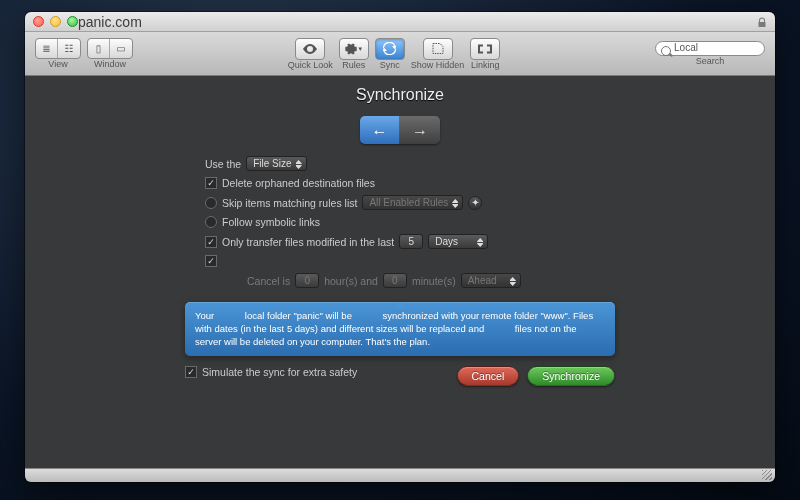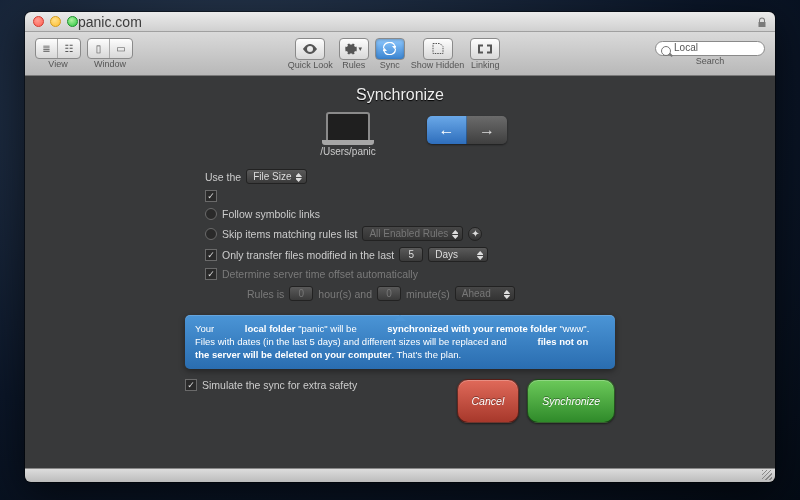--- a/index.html
+++ b/index.html
@@ -45,25 +45,25 @@
 .rd{border-radius:50%;}
 .ck.on::before{content:"✓";}
 .sel{background:linear-gradient(#5a5a5a,#3a3a3a);border:1px solid #222;border-radius:3px;padding:1px 14px 1px 6px;font-size:10px;color:#ddd;position:relative;min-width:60px;}
 .sel.dim{color:#777;background:linear-gradient(#474747,#333);}
 .sel::after{content:"";position:absolute;right:4px;top:3px;width:6px;height:9px;background:linear-gradient(#ddd 0 40%,transparent 40% 60%,#ddd 60%);clip-path:polygon(0 35%,50% 0,100% 35%,100% 65%,50% 100%,0 65%);} 
 .num{width:24px;height:15px;background:linear-gradient(#5a5a5a,#3a3a3a);border:1px solid #222;border-radius:3px;color:#ddd;text-align:center;font-size:10px;line-height:13px;}
 .num.dim{color:#777;}
 .round{width:14px;height:14px;border-radius:50%;background:linear-gradient(#555,#333);border:1px solid #222;display:inline-flex;align-items:center;justify-content:center;color:#ddd;font-size:10px;}
 .info{margin:14px auto 10px;width:430px;background:linear-gradient(#4b95d6,#2a6db0);color:#fff;font-size:9.5px;padding:8px 10px;border-radius:5px;line-height:1.35;box-shadow:0 1px 0 rgba(255,255,255,.15) inset,0 2px 6px rgba(0,0,0,.4);position:relative;}
 .info::after{content:"";position:absolute;top:-6px;left:50%;margin-left:-6px;border:6px solid transparent;border-bottom-color:#4b95d6;}
-.info b{font-weight:bold;padding-left:28px;}
+.info b{font-weight:normal;padding-left:28px;}
 .footer{display:flex;align-items:flex-start;gap:8px;width:430px;margin:0 auto 14px;}
 .footer .row{font-size:10.5px;}
 .spacer{flex:1;}
-.pbtn{padding:15px 14px;border-radius:11px;font-size:10.5px;color:#fff;border:1px solid rgba(0,0,0,.5);text-shadow:0 -1px 0 rgba(0,0,0,.4);box-shadow:inset 0 1px 0 rgba(255,255,255,.25),0 1px 2px rgba(0,0,0,.5);font-style:italic;}
+.pbtn{padding:3px 14px;border-radius:11px;font-size:10.5px;color:#fff;border:1px solid rgba(0,0,0,.5);text-shadow:0 -1px 0 rgba(0,0,0,.4);box-shadow:inset 0 1px 0 rgba(255,255,255,.25),0 1px 2px rgba(0,0,0,.5);}
 .pbtn.cancel{background:linear-gradient(#e06a5a,#a7382b);}
 .pbtn.go{background:linear-gradient(#6cc95a,#2f8a2a);}
 .statusbar{height:14px;background:linear-gradient(#dcdcdc,#bcbcbc);border-top:1px solid #888;}
 .resize{position:absolute;right:3px;bottom:2px;width:10px;height:10px;background:repeating-linear-gradient(135deg,#888 0 1px,transparent 1px 3px);}
 </style>
 </head>
 <body>
 
 <div class="window">
 
@@ -144,60 +144,56 @@
     <div class="tb-group">
       <div class="search">Local</div>
       <span>Search</span>
     </div>
   </div>
 
   <div class="content">
     <div class="hdr">Synchronize</div>
 
     <div class="targets">
-      <div class="tgt">
-        <div class="laptop"></div>
-        <div class="lbl">/Users/panic</div>
-      </div>
       <div class="arrows">
         <div class="arrow l">←</div>
         <div class="arrow r">→</div>
       </div>
     </div>
 
     <div class="form">
       <div class="row">
         <span>Use the</span>
         <span class="sel">File Size</span>
       </div>
       <div class="row">
         <span class="ck on"></span>
-      </div>
-      <div class="row">
-        <span class="rd"></span>
-        <span>Follow symbolic links</span>
+        <span>Delete orphaned destination files</span>
       </div>
       <div class="row">
         <span class="rd"></span>
         <span>Skip items matching rules list</span>
         <span class="sel dim">All Enabled Rules</span>
         <span class="round">✦</span>
       </div>
       <div class="row">
+        <span class="rd"></span>
+        <span>Follow symbolic links</span>
+      </div>
+      <div class="row">
         <span class="ck on"></span>
         <span>Only transfer files modified in the last</span>
         <span class="num">5</span>
         <span class="sel">Days</span>
       </div>
       <div class="row dim">
         <span class="ck on"></span>
-        <span>Determine server time offset automatically</span>
       </div>
       <div class="row dim" style="padding-left:42px;">
-        <span>Rules is</span>
+        <span>Cancel is</span>
         <span class="num dim">0</span>
         <span>hour(s) and</span>
         <span class="num dim">0</span>
         <span>minute(s)</span>
         <span class="sel dim">Ahead</span>
       </div>
     </div>
 
     <div class="info">
       <span>Your </span><b>local folder</b><span> "panic" will be </span><b>synchronized with your remote folder</b><span> "www". Files with dates (in the last 5 days) and different sizes will be replaced and </span><b>files not on the server will be deleted on your computer</b><span>. That's the plan.</span>

